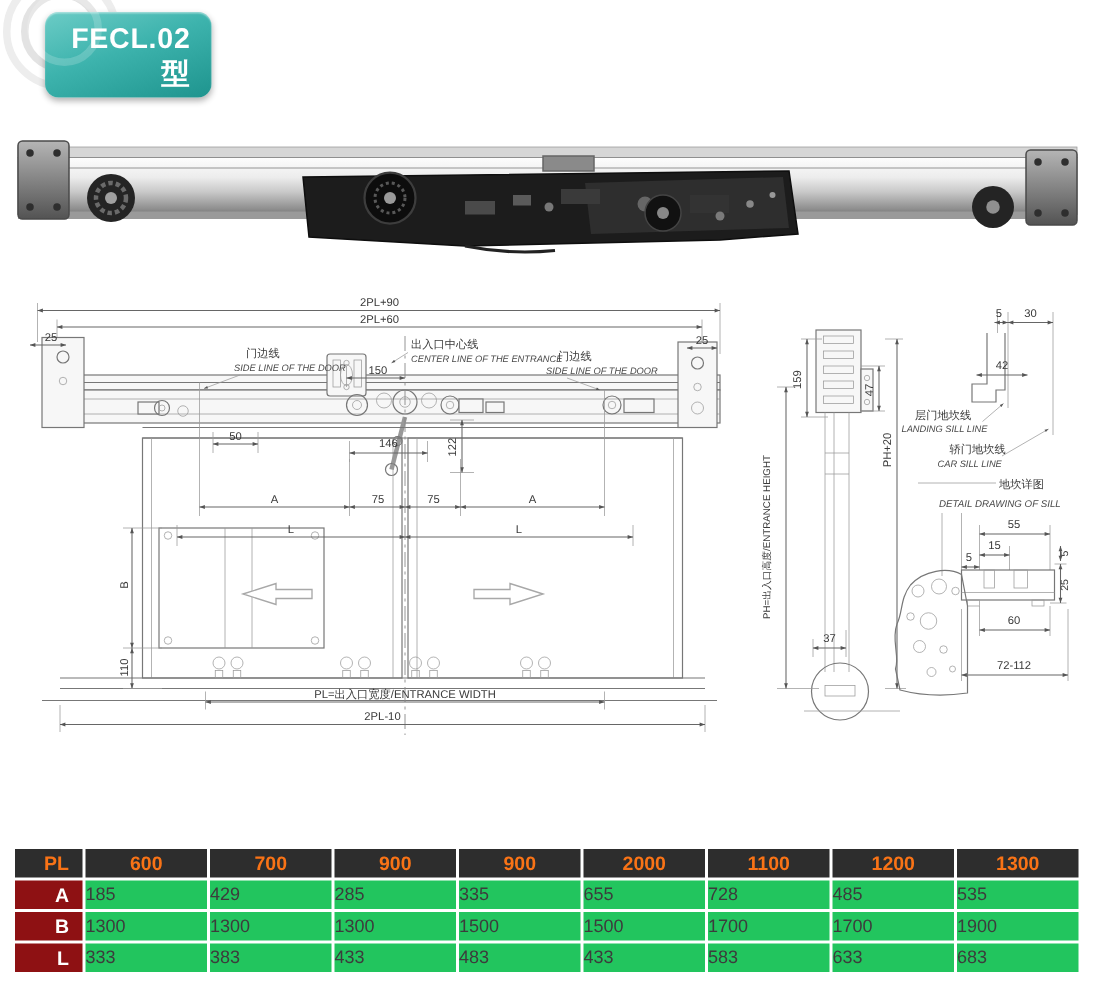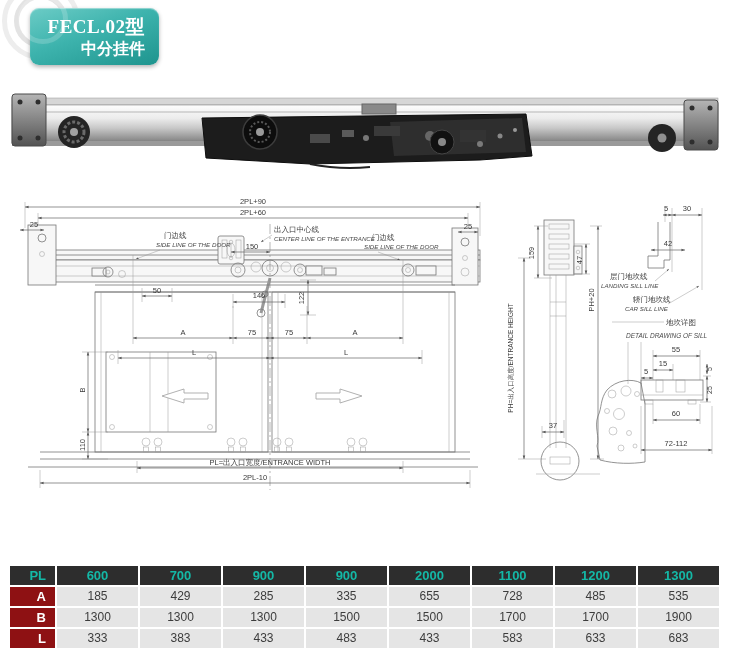--- a/index.html
+++ b/index.html
@@ -3,24 +3,24 @@
 <meta charset="utf-8">
 <style>
   html,body{margin:0;padding:0;background:#fff;}
   body{width:729px;height:659px;position:relative;font-family:"Liberation Sans",sans-serif;overflow:hidden;}
 
   
   .arcs{position:absolute;left:6px;top:-14px;width:78px;height:78px;z-index:0;}
   .arcs .c1,.arcs .c2{position:absolute;border-radius:50%;border:5px solid #e3e3e3;}
   .arcs .c1{left:8px;top:8px;width:44px;height:44px;}
   .arcs .c2{left:-4px;top:-4px;width:68px;height:68px;border-color:#ededed;}
-  .badge{position:absolute;left:30px;top:8px;width:129px;height:57px;z-index:1;
+  .badge{position:absolute;left:30px;top:8px;width:111px;height:57px;z-index:1;
     border-radius:9px;background:linear-gradient(160deg,#6cccc6 0%,#3db3ad 45%,#1e948e 100%);
     box-shadow:0 2px 4px rgba(0,0,0,.30), inset 0 1px 1px rgba(255,255,255,.45);
-    color:#fff;text-align:right;padding:7px 14px 0 0;box-sizing:border-box;font-family:Liberation Serif, serif;}
+    color:#fff;text-align:right;padding:7px 14px 0 0;box-sizing:border-box;}
   .badge .l1{font-size:19px;font-weight:bold;letter-spacing:.5px;line-height:23px;}
   .badge .l2{font-size:16px;font-weight:bold;line-height:21px;}
   .badge .arc-in{position:absolute;left:-12px;top:-14px;width:40px;height:40px;border-radius:50%;
     border:5px solid rgba(255,255,255,.18);}
 
   
   #photo{position:absolute;left:10px;top:86px;}
 
   
   #drawing{position:absolute;left:0;top:180px;}
@@ -32,37 +32,36 @@
   #drawing .thin{stroke:#9a9a9a;stroke-width:0.5;fill:none;}
   #drawing .dim{stroke:#666;stroke-width:0.7;fill:none;marker-start:url(#ah);marker-end:url(#ah);}
   #drawing .cl{stroke:#888;stroke-width:0.6;stroke-dasharray:10 3 2 3;fill:none;}
   #drawing .fill{fill:#f7f7f7;stroke:#777;stroke-width:0.8;}
   #drawing .oarr{fill:#fff;stroke:#a8a8a8;stroke-width:0.9;}
 
   
   .spec-table{position:absolute;left:10px;top:566px;width:709px;
     display:grid;grid-template-columns:45px repeat(8,1fr);gap:2px;background:#fff;}
   .spec-table .cell{height:19px;line-height:19px;overflow:hidden;}
-  .spec-table .hdr{background:#2d2d2d;color:#14b8a6;font-weight:bold;font-size:13px;text-align:center;}
+  .spec-table .hdr{background:#2d2d2d;color:#f97316;font-weight:bold;font-size:13px;text-align:center;}
   .spec-table .hdr.corner{text-align:right;padding-right:9px;}
   .spec-table .lbl{background:#8e1113;color:#fff;font-weight:bold;font-size:13px;text-align:right;padding-right:9px;}
-  .spec-table .val{background:#e5e5e5;color:#3c3c3c;font-size:12px;text-align:center;}
+  .spec-table .val{background:#22c55e;color:#3c3c3c;font-size:12px;text-align:left;}
 </style>
 </head>
 <body>
 
 <div class="arcs">
   <div class="c2"></div>
     <div class="c1"></div>
 </div>
 
 <div class="badge">
   <div class="arc-in"></div>
   <div class="l1">FECL.02型</div>
-  <div class="l2">中分挂件</div>
 </div>
 
 <svg id="photo" width="710" height="88" viewBox="0 0 710 88">
   <defs>
     <linearGradient id="railG" x1="0" y1="0" x2="0" y2="1">
       <stop offset="0" stop-color="#fdfdfd"></stop>
         <stop offset="0.35" stop-color="#ececec"></stop>
       <stop offset="0.6" stop-color="#c9c9c9"></stop>
         <stop offset="0.9" stop-color="#8f8f8f"></stop>
       <stop offset="1" stop-color="#777"></stop>

